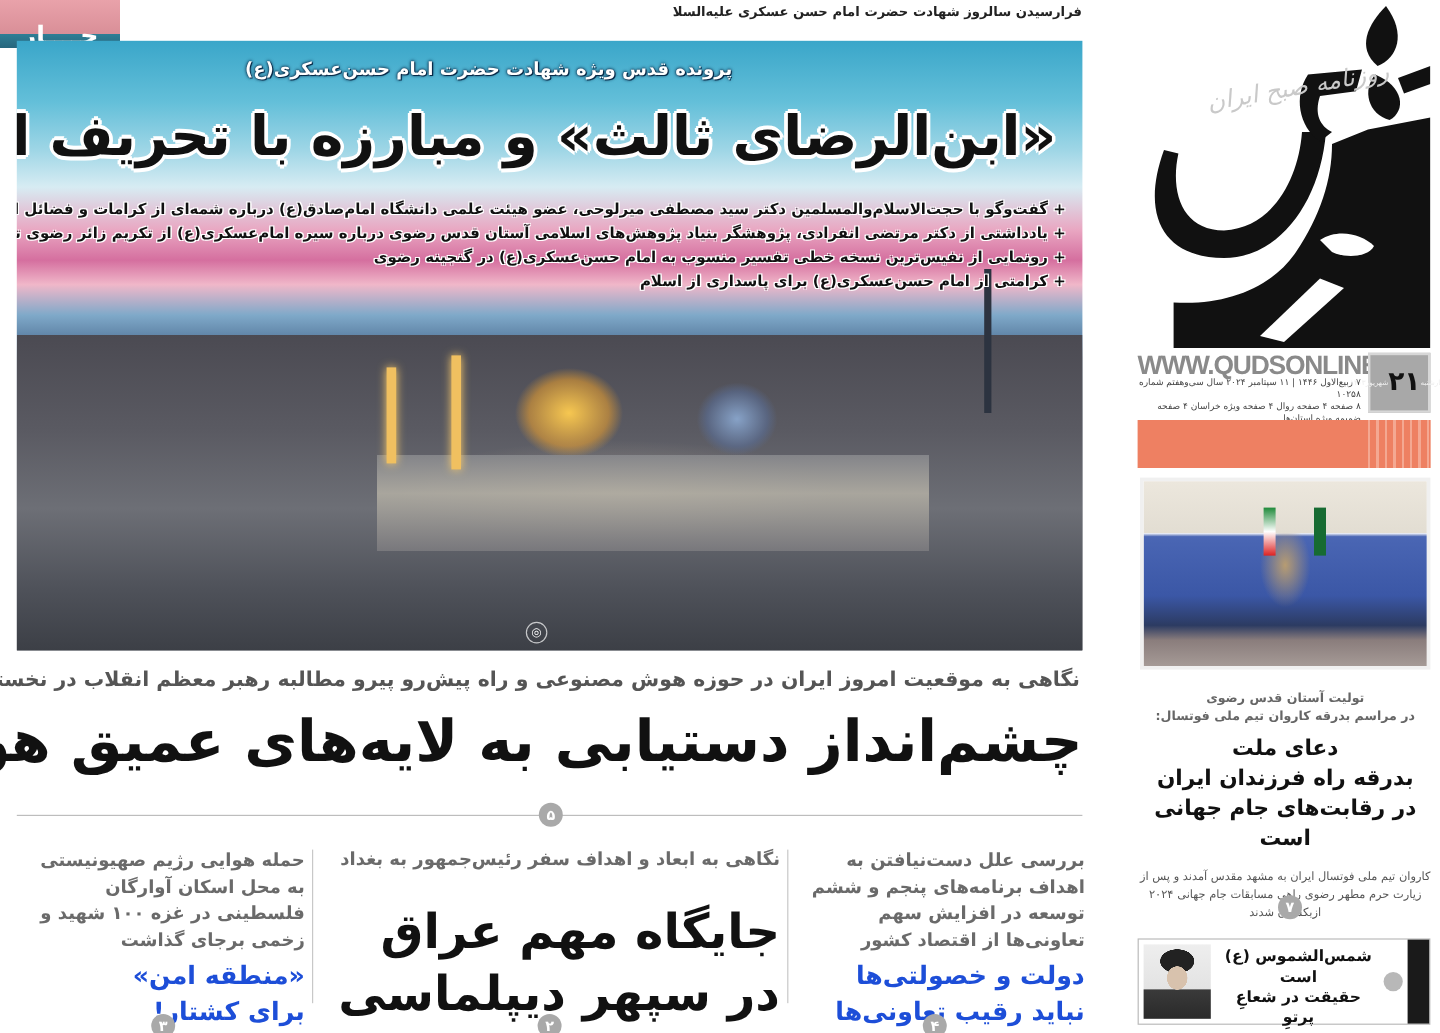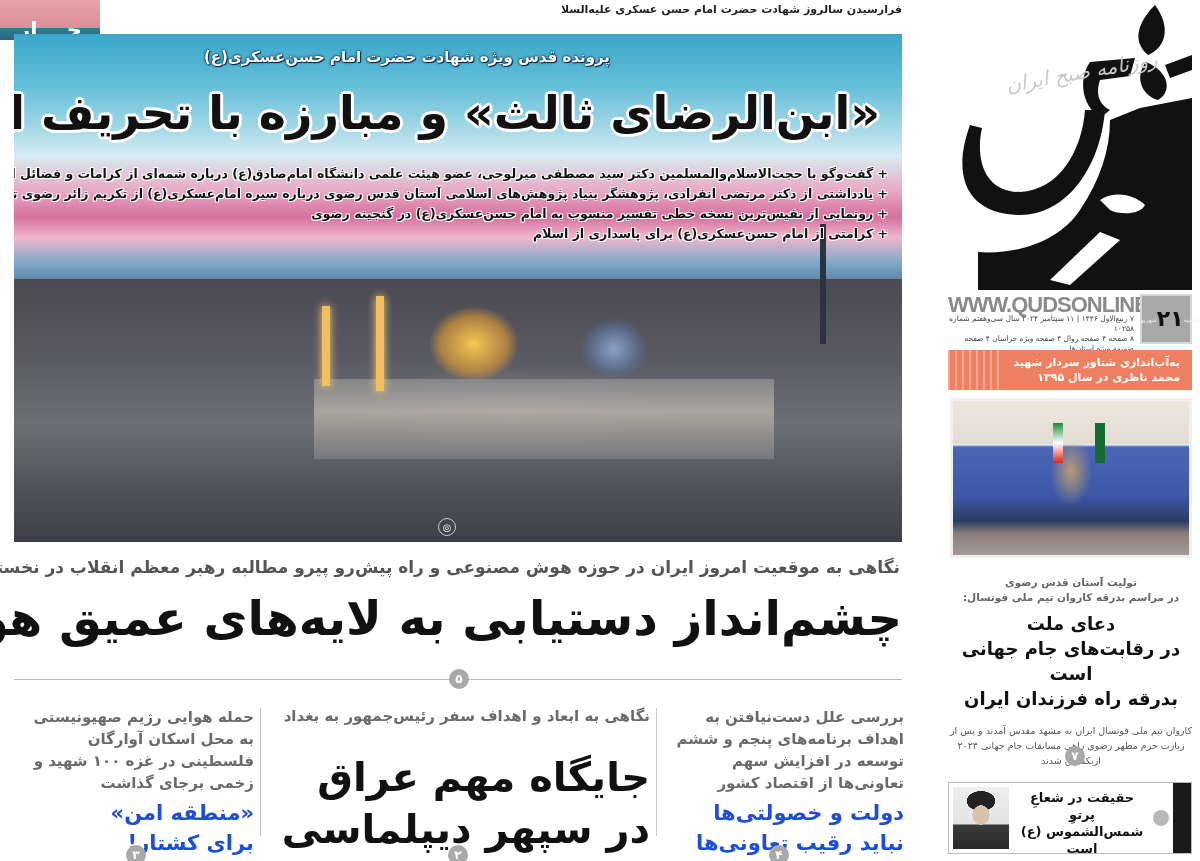--- a/index.html
+++ b/index.html
@@ -257,46 +257,42 @@
   <div class="price">قیمت در مشهد و تهران ۴۰۰۰ تومان - سایر مناطق کشور ۳۰۰۰ تومان</div>
 </div>
 <div class="abs day-box">
   <span class="day-label">چهارشنبه</span>
   <span class="day-num">۲۱</span>
   <span class="day-label">شهریور</span>
   <span class="day-label">۱۴۰۳</span>
 </div>
 
 <div class="abs orange-box">
-  <div class="text">
-    <div>به‌آب‌اندازی شناور سردار شهید</div>
-    <div>محمد ناظری در سال ۱۳۹۵</div>
-  </div>
   <div class="stripes"></div>
 </div>
 
 <div class="abs team-photo">
   <div class="flag" style="left:100px;background:linear-gradient(180deg,#1f8a3a,#fff 50%,#d22);"></div>
   <div class="flag" style="left:142px;background:#176b32;"></div>
 </div>
 
 <div class="abs sidebar-story">
   <div class="kicker">تولیت آستان قدس رضوی</div>
   <div class="kicker">در مراسم بدرقه کاروان تیم ملی فوتسال:</div>
   <div class="title">
     <div>دعای ملت</div>
+    <div>بدرقه راه فرزندان ایران</div>
     <div>در رقابت‌های جام جهانی است</div>
-    <div>بدرقه راه فرزندان ایران</div>
   </div>
   <div class="body">کاروان تیم ملی فوتسال ایران به مشهد مقدس آمدند و پس از زیارت حرم مطهر رضوی راهی مسابقات جام جهانی ۲۰۲۴ ازبکستان شدند</div>
 </div>
 <div class="abs page-num" style="left:1065px;top:746px;">۷</div>
 
 <div class="abs opinion-box">
   <div class="black-bar"></div>
   <div class="emblem"></div>
   <div class="content">
+    <div class="otitle">شمس‌الشموس (ع) است</div>
     <div class="otitle">حقیقت در شعاعِ پرتوِ</div>
-    <div class="otitle">شمس‌الشموس (ع) است</div>
 
   </div>
   <div class="portrait"></div>
 </div>
 
 </body></html>

